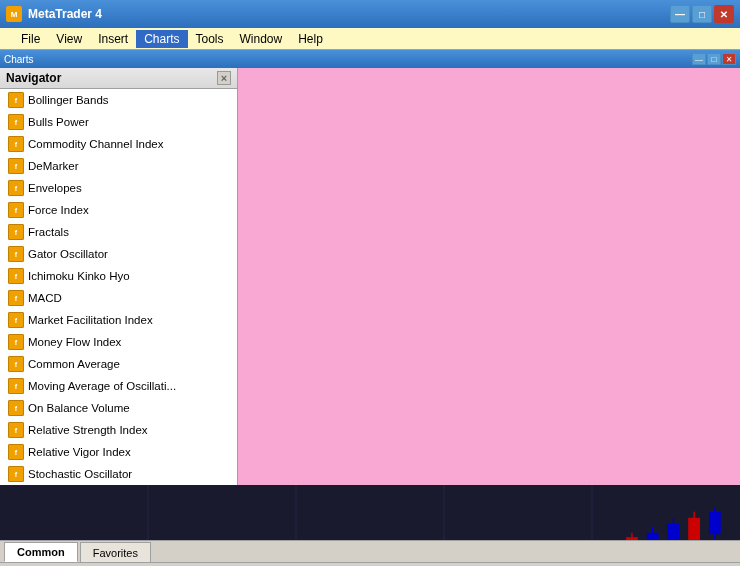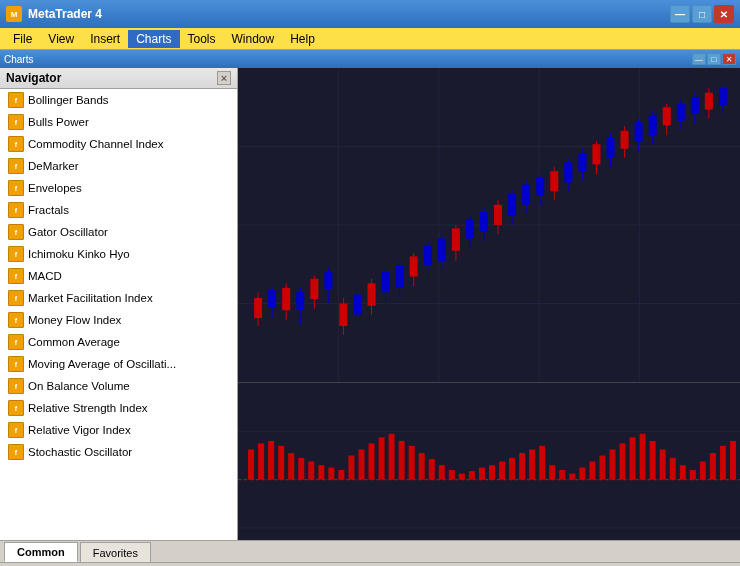--- a/index.html
+++ b/index.html
@@ -19,40 +19,41 @@
     }
     .title-bar-left { display: flex; align-items: center; gap: 6px; }
     .title-bar-icon { width: 16px; height: 16px; background: #f0a000; border-radius: 2px; display: flex; align-items: center; justify-content: center; font-size: 10px; color: white; font-weight: bold; }
     .title-bar-buttons { display: flex; gap: 2px; }
     .tb-btn { width: 20px; height: 18px; display: flex; align-items: center; justify-content: center; font-size: 10px; cursor: pointer; border-radius: 2px; }
     .tb-btn.close { background: #c0392b; color: white; }
     .tb-btn.minimize, .tb-btn.maximize { background: #5a9fd4; color: white; border: 1px solid #4a8fc4; }
 
     
     .menu-bar {
-      background: #fde047;
+      background: #fef9c3;
       height: 22px;
       display: flex;
       align-items: center;
-      padding: 0 5px;
+      padding: 0 13px;
       border-bottom: 1px solid #a0a0a0;
     }
     .menu-item {
       padding: 2px 8px;
       cursor: pointer;
       font-size: 12px;
       color: #000;
     }
     .menu-item.active { background: #316ac5; color: white; }
 
     
     .main-area {
       display: flex;
       height: calc(566px - 28px - 22px - 22px - 22px);
       background: #f9a8d4;
+      flex-direction: column;
     }
 
     
     .navigator {
       width: 238px;
       min-width: 238px;
       background: #f0f0f0;
       border-right: 1px solid #a0a0a0;
       display: flex;
       flex-direction: column;
@@ -271,20 +272,29 @@
         <span>DeMarker</span>
       </div>
       <div class="nav-item">
         <div class="nav-icon">
           <svg width="12" height="12" viewBox="0 0 12 12">
               <rect x="0" y="0" width="12" height="12" fill="#f0a000"></rect>
               <text x="6" y="9" text-anchor="middle" font-size="7" fill="white" font-weight="bold">f</text>
             </svg>
         </div>
         <span>Envelopes</span>
+      </div>
+      <div class="nav-item">
+        <div class="nav-icon">
+          <svg width="12" height="12" viewBox="0 0 12 12">
+              <rect x="0" y="0" width="12" height="12" fill="#f0a000"></rect>
+              <text x="6" y="9" text-anchor="middle" font-size="7" fill="white" font-weight="bold">f</text>
+            </svg>
+        </div>
+        <span>Force Index</span>
       </div>
       <div class="nav-item">
         <div class="nav-icon">
           <svg width="12" height="12" viewBox="0 0 12 12">
               <rect x="0" y="0" width="12" height="12" fill="#f0a000"></rect>
               <text x="6" y="9" text-anchor="middle" font-size="7" fill="white" font-weight="bold">f</text>
             </svg>
         </div>
         <span>Fractals</span>
       </div>

